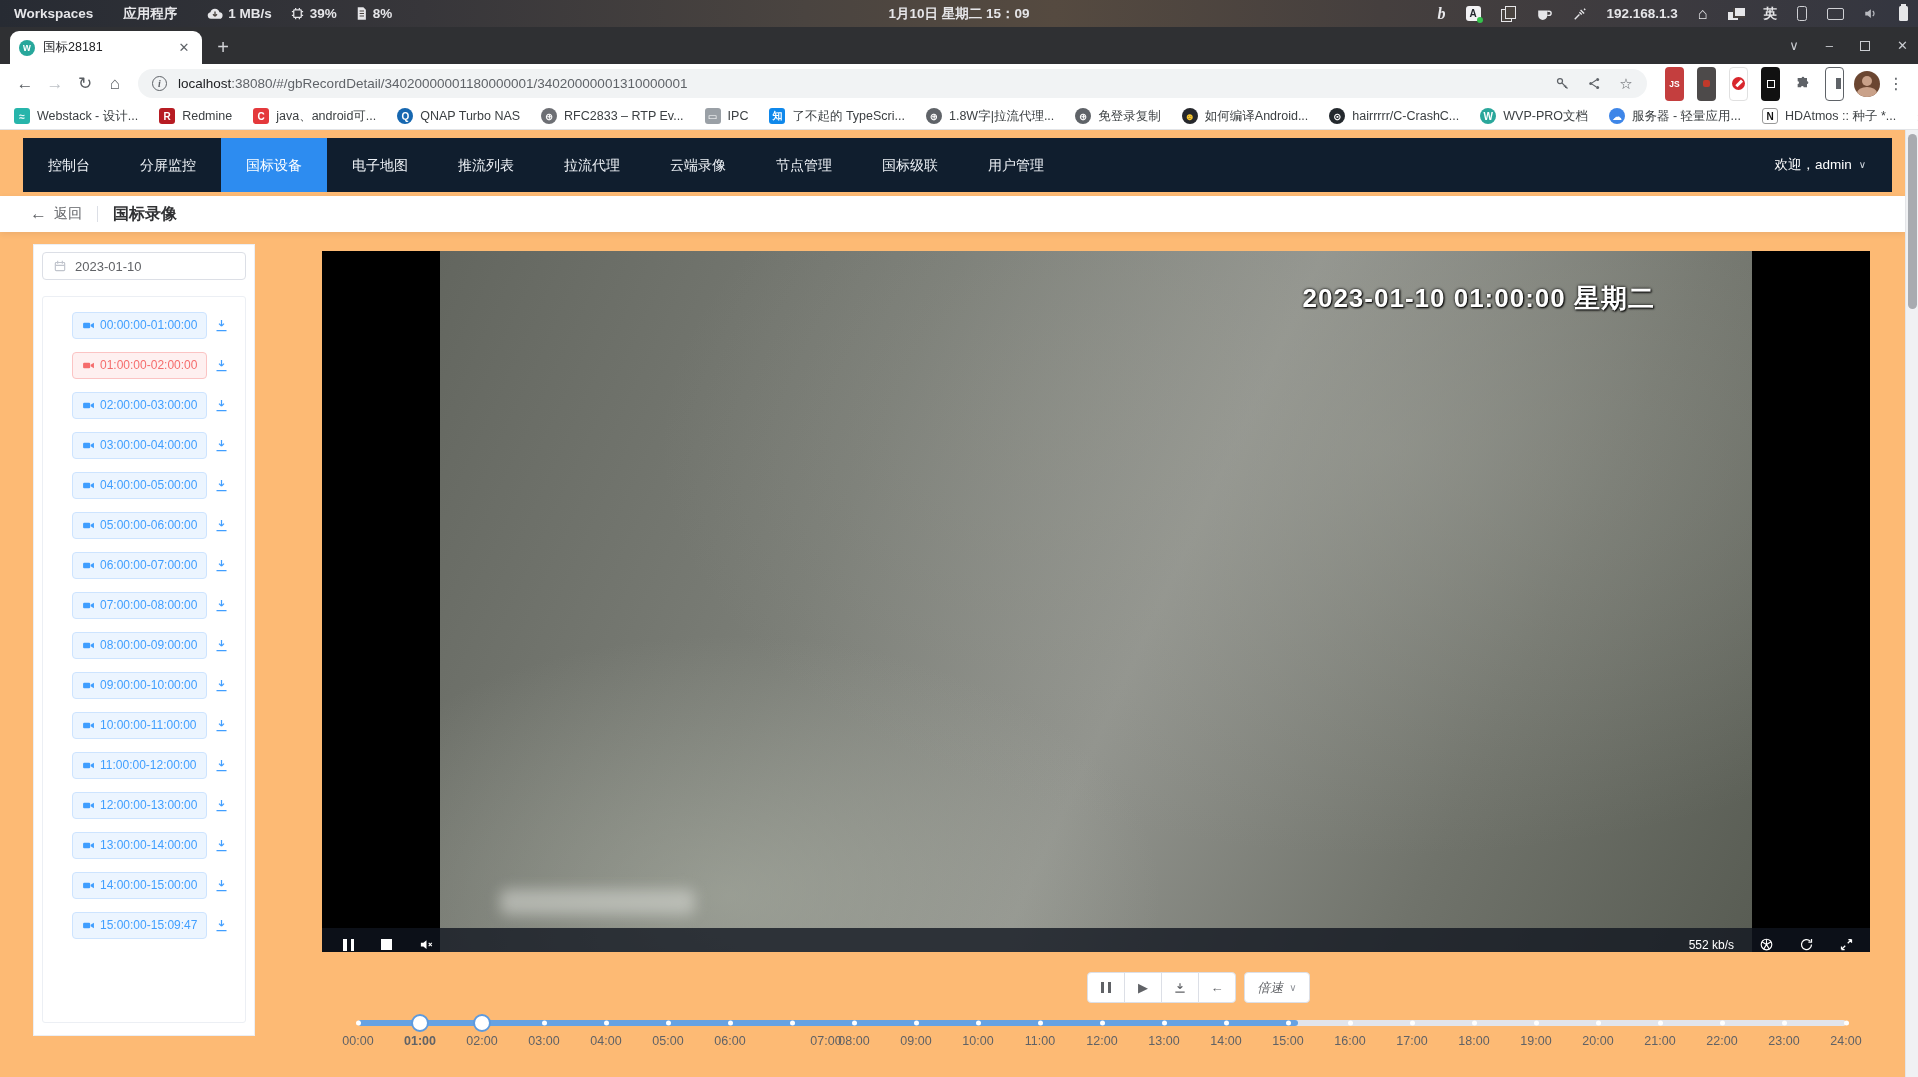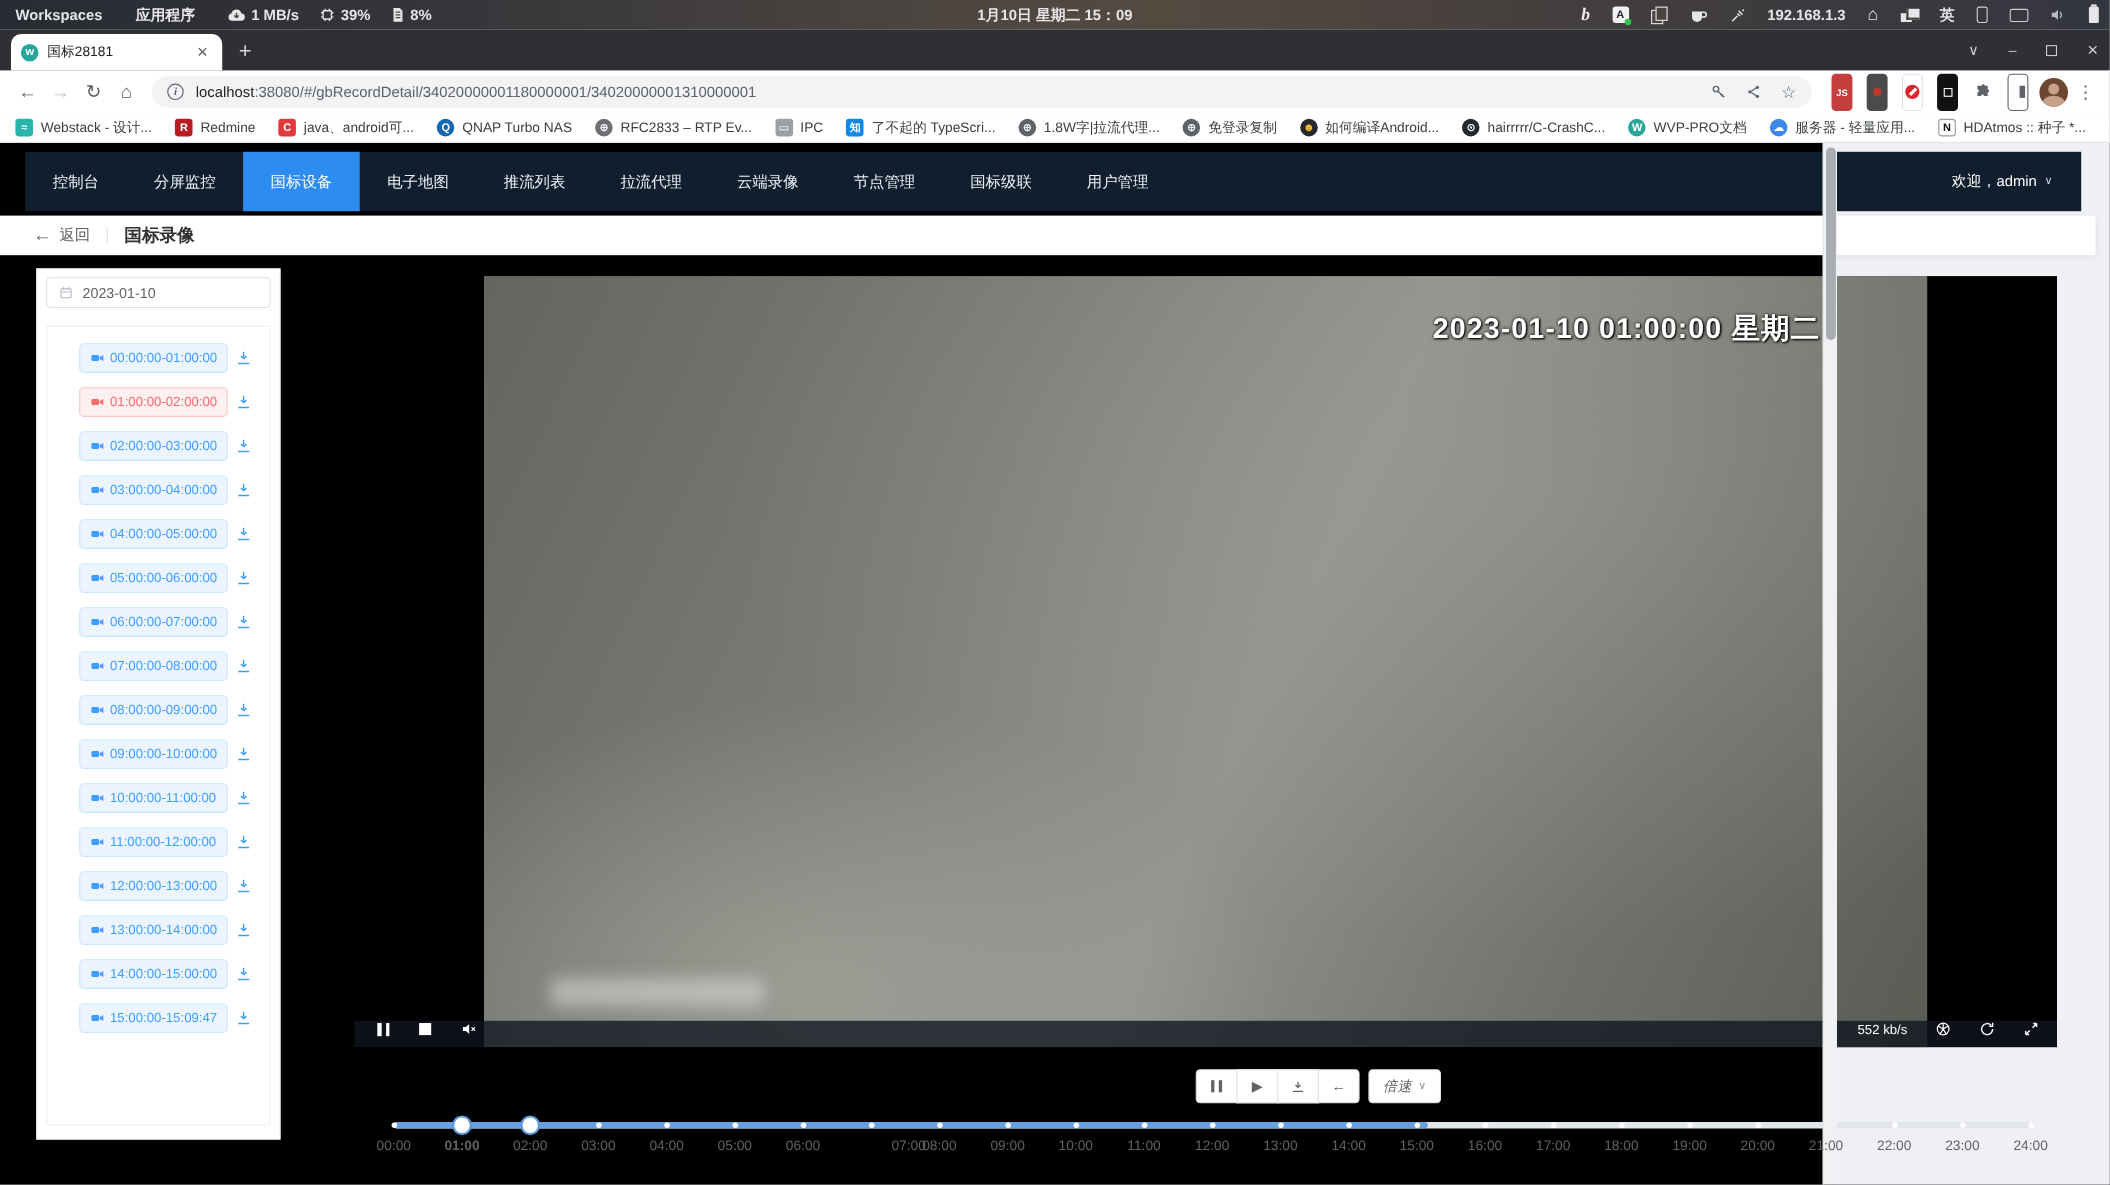--- a/index.html
+++ b/index.html
@@ -57,21 +57,21 @@
   .avatar::after { content:""; position:absolute; left:3px; top:16px; width:20px; height:12px; border-radius:50%; background:#c9a189; }
   .menu-dots { color:#5f6368; font-size:16px; margin:0 4px 0 8px; }
 
   
   .bmbar { height:27px; background:#fff; border-bottom:1px solid #e2e4e7; display:flex; align-items:center; padding:0 14px; gap:21px; font-size:12.5px; color:#3c4043; }
   .bm { display:flex; align-items:center; gap:7px; white-space:nowrap; }
   .bm-ic { width:16px; height:16px; display:flex; align-items:center; justify-content:center; font-size:10px; font-weight:bold; flex:none; }
   .bm-overflow { margin-left:auto; color:#5f6368; font-size:15px; }
 
   
-  .page { position:relative; width:1670px; height:947px; background:#000000; }
+  .page { position:relative; width:1918px; height:947px; background:#fdba74; }
 
   .navbar { position:absolute; left:23px; top:8px; width:1869px; height:54px; background:#101e2e; display:flex; }
   .nav-tab { line-height:54px; padding:0 25px; color:#eef2f7; font-size:14px; cursor:pointer; }
   .nav-tab.active { background:#2d8cf0; color:#fff; }
   .nav-welcome { position:absolute; right:26px; top:0; line-height:54px; color:#fff; font-size:13.5px; display:flex; align-items:flex-start; gap:7px; }
   .caret { font-size:10px; color:#cfd6de; }
 
   .page-header { position:absolute; left:0; top:66px; width:1905px; height:36px; background:#fff; box-shadow:0 2px 6px rgba(0,21,41,.07); display:flex; align-items:center; padding-left:30px; }
   .back-arrow { font-size:17px; color:#606266; margin-right:7px; }
   .back-label { font-size:14px; color:#606266; }
@@ -93,21 +93,21 @@
   
   .player { position:absolute; left:322px; top:121px; width:1548px; height:701px; background:#000; overflow:hidden; }
   .video { position:absolute; left:118px; top:0; width:1312px; height:701px;
     background:
       radial-gradient(ellipse 700px 420px at 22% 92%, rgba(175,180,168,.55), transparent 62%),
       radial-gradient(ellipse 1100px 620px at 72% 28%, rgba(158,160,152,.45), transparent 66%),
       linear-gradient(115deg,#63665f 0%,#7b7e77 32%,#92948e 54%,#70736b 78%,#585c53 100%); }
   .osd { position:absolute; top:30px; right:215px; font-size:26px; font-weight:600; color:#fff; letter-spacing:1px;
          text-shadow:0 0 3px #000, 1px 1px 2px #000; }
   .wm { position:absolute; left:178px; top:638px; width:195px; height:26px; background:rgba(216,219,213,.55); filter:blur(7px); border-radius:8px; }
-  .vbar { position:absolute; left:0; right:0; bottom:0; height:24px; background:rgba(15,21,31,.78); display:flex; align-items:flex-start; color:#fff; }
+  .vbar { position:absolute; left:0; right:0; bottom:0; height:24px; background:rgba(15,21,31,.78); display:flex; align-items:flex-end; color:#fff; }
   .vbar-left { display:flex; align-items:center; gap:27px; padding-left:21px; }
   .vbar-right { margin-left:auto; display:flex; align-items:center; gap:25px; padding-right:16px; }
   .pause-bars { display:inline-flex; gap:4px; cursor:pointer; }
   .pause-bars i { width:3.5px; height:12px; background:#fff; display:block; }
   .stop-sq { width:11px; height:11px; background:#fff; cursor:pointer; }
   .bitrate { font-size:12px; color:#fff; }
   .vic { color:#fff; cursor:pointer; }
   .vic svg { width:15px; height:15px; }
 
   

